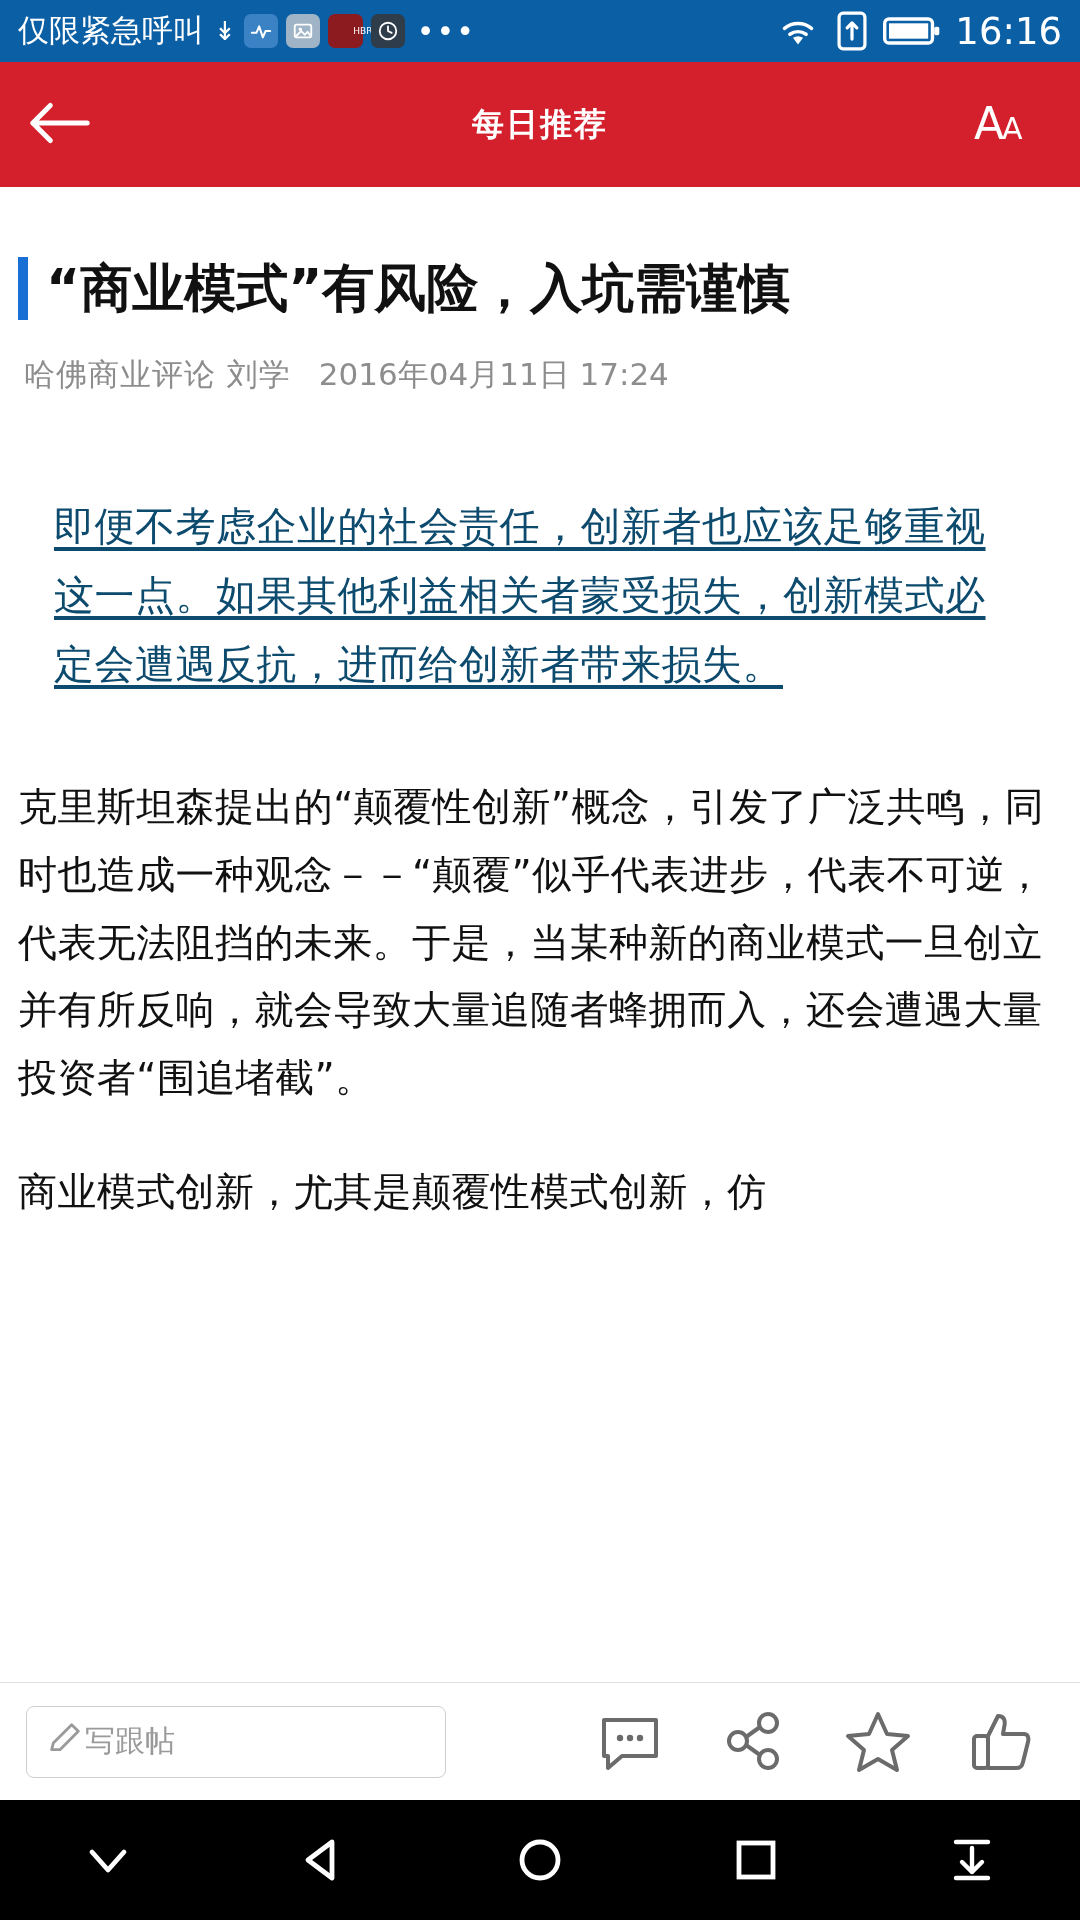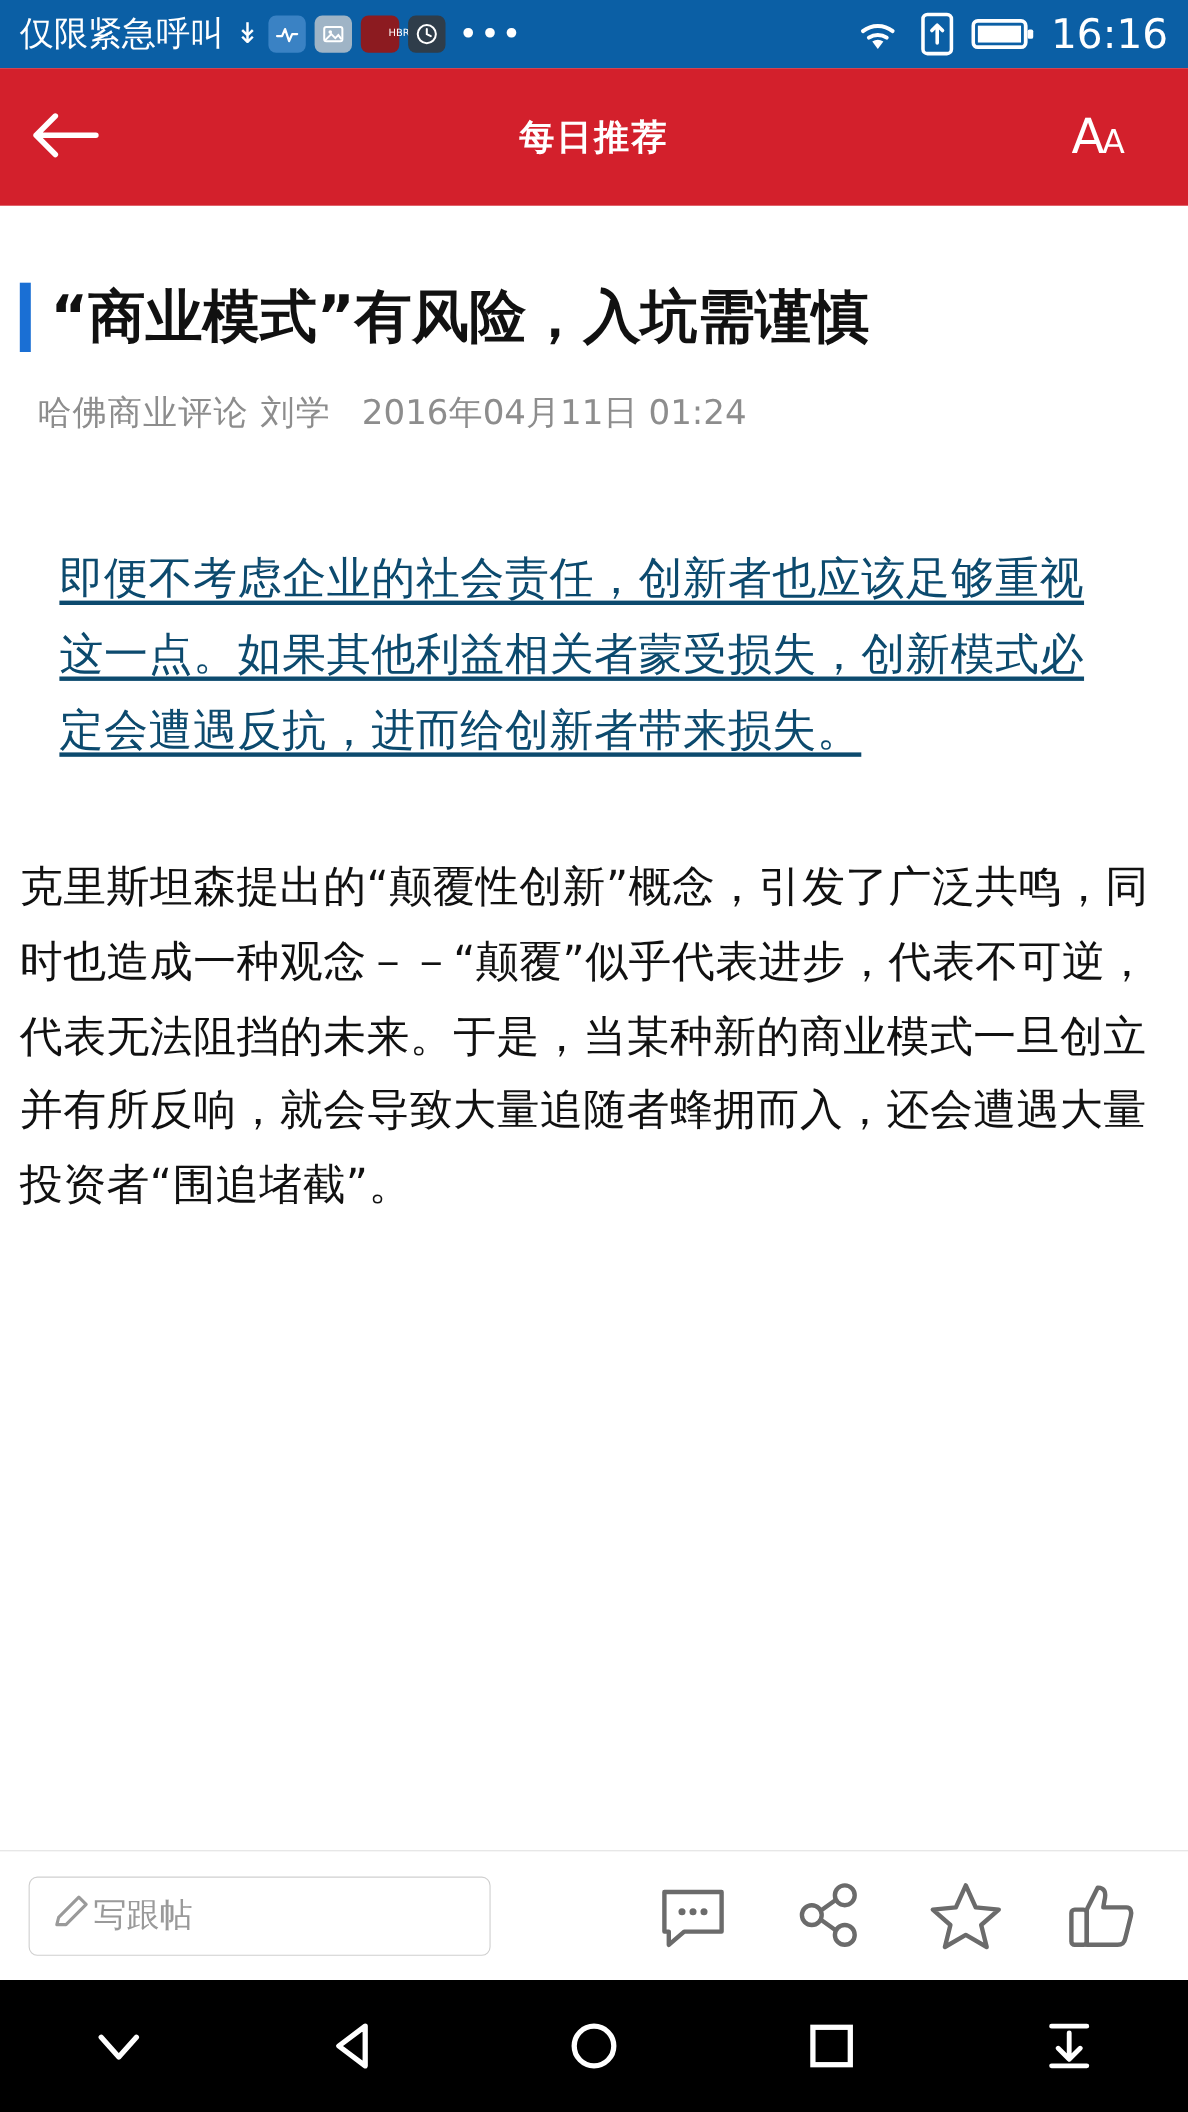--- a/index.html
+++ b/index.html
@@ -129,21 +129,21 @@
   }
   .article-title {
     font-size: 52px;
     font-weight: 700;
     color: #111111;
     line-height: 1.22;
     letter-spacing: 0px;
   }
   .byline {
     margin-top: 34px;
-    margin-left: 16px;
+    margin-left: 6px;
     color: #8d8d8d;
     font-size: 31px;
     display: flex;
     gap: 28px;
     align-items: center;
   }
   .byline .src { letter-spacing: 1px; }
   .byline .date { letter-spacing: 0px; }
 
   .lead {
@@ -297,26 +297,27 @@
   </div>
 
   <div class="content">
     <div class="title-row">
       <div class="title-bar"></div>
       <div class="article-title">“商业模式”有风险，入坑需谨慎</div>
     </div>
 
     <div class="byline">
       <span class="src">哈佛商业评论 刘学</span>
-      <span class="date">2016年04月11日 01:24</span>
+      <span class="date">2016年04月11日 17:24</span>
     </div>
 
     <div class="lead">即便不考虑企业的社会责任，创新者也应该足够重视这一点。如果其他利益相关者蒙受损失，创新模式必定会遭遇反抗，进而给创新者带来损失。</div>
 
     <div class="para">克里斯坦森提出的“颠覆性创新”概念，引发了广泛共鸣，同时也造成一种观念－－“颠覆”似乎代表进步，代表不可逆，代表无法阻挡的未来。于是，当某种新的商业模式一旦创立并有所反响，就会导致大量追随者蜂拥而入，还会遭遇大量投资者“围追堵截”。</div>
+    <div class="para tight">商业模式创新，尤其是颠覆性模式创新，仿</div>
   </div>
 
   <div class="action-bar">
     <div class="comment-box">
       <span>
         <svg width="40" height="40" viewBox="0 0 24 24">
             <path d="M4 19 L5 15 L16 4 L20 8 L9 19 Z" fill="none" stroke="#9a9a9a" stroke-width="1.7" stroke-linejoin="round"></path>
           </svg>
       </span>
       <span>写跟帖</span>

